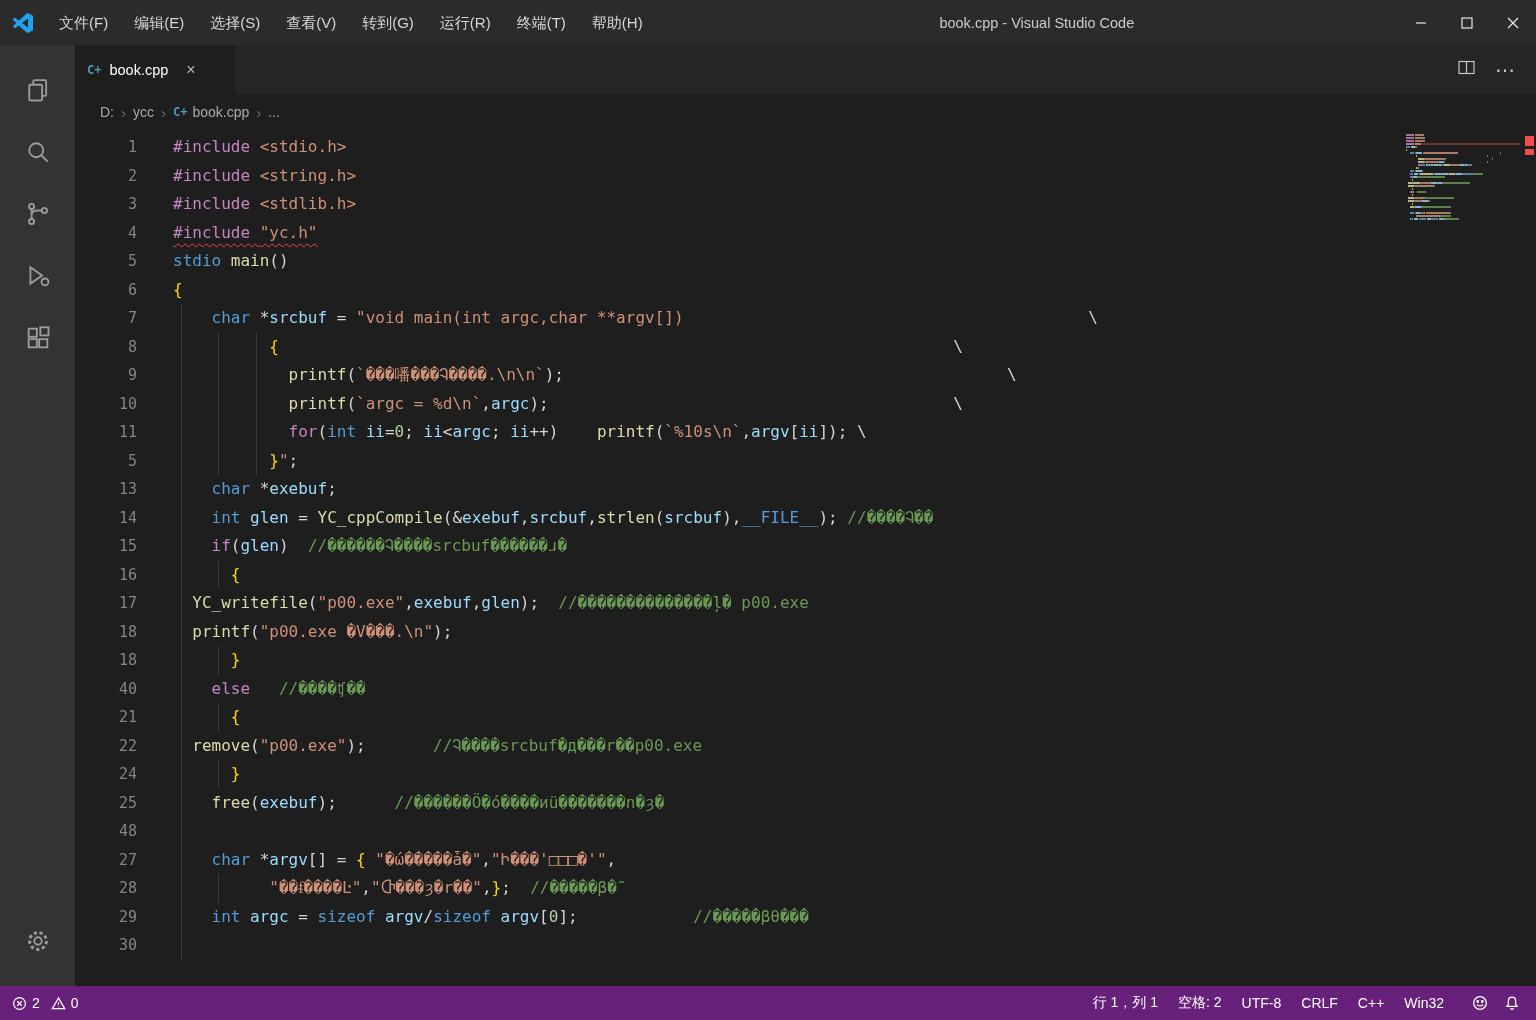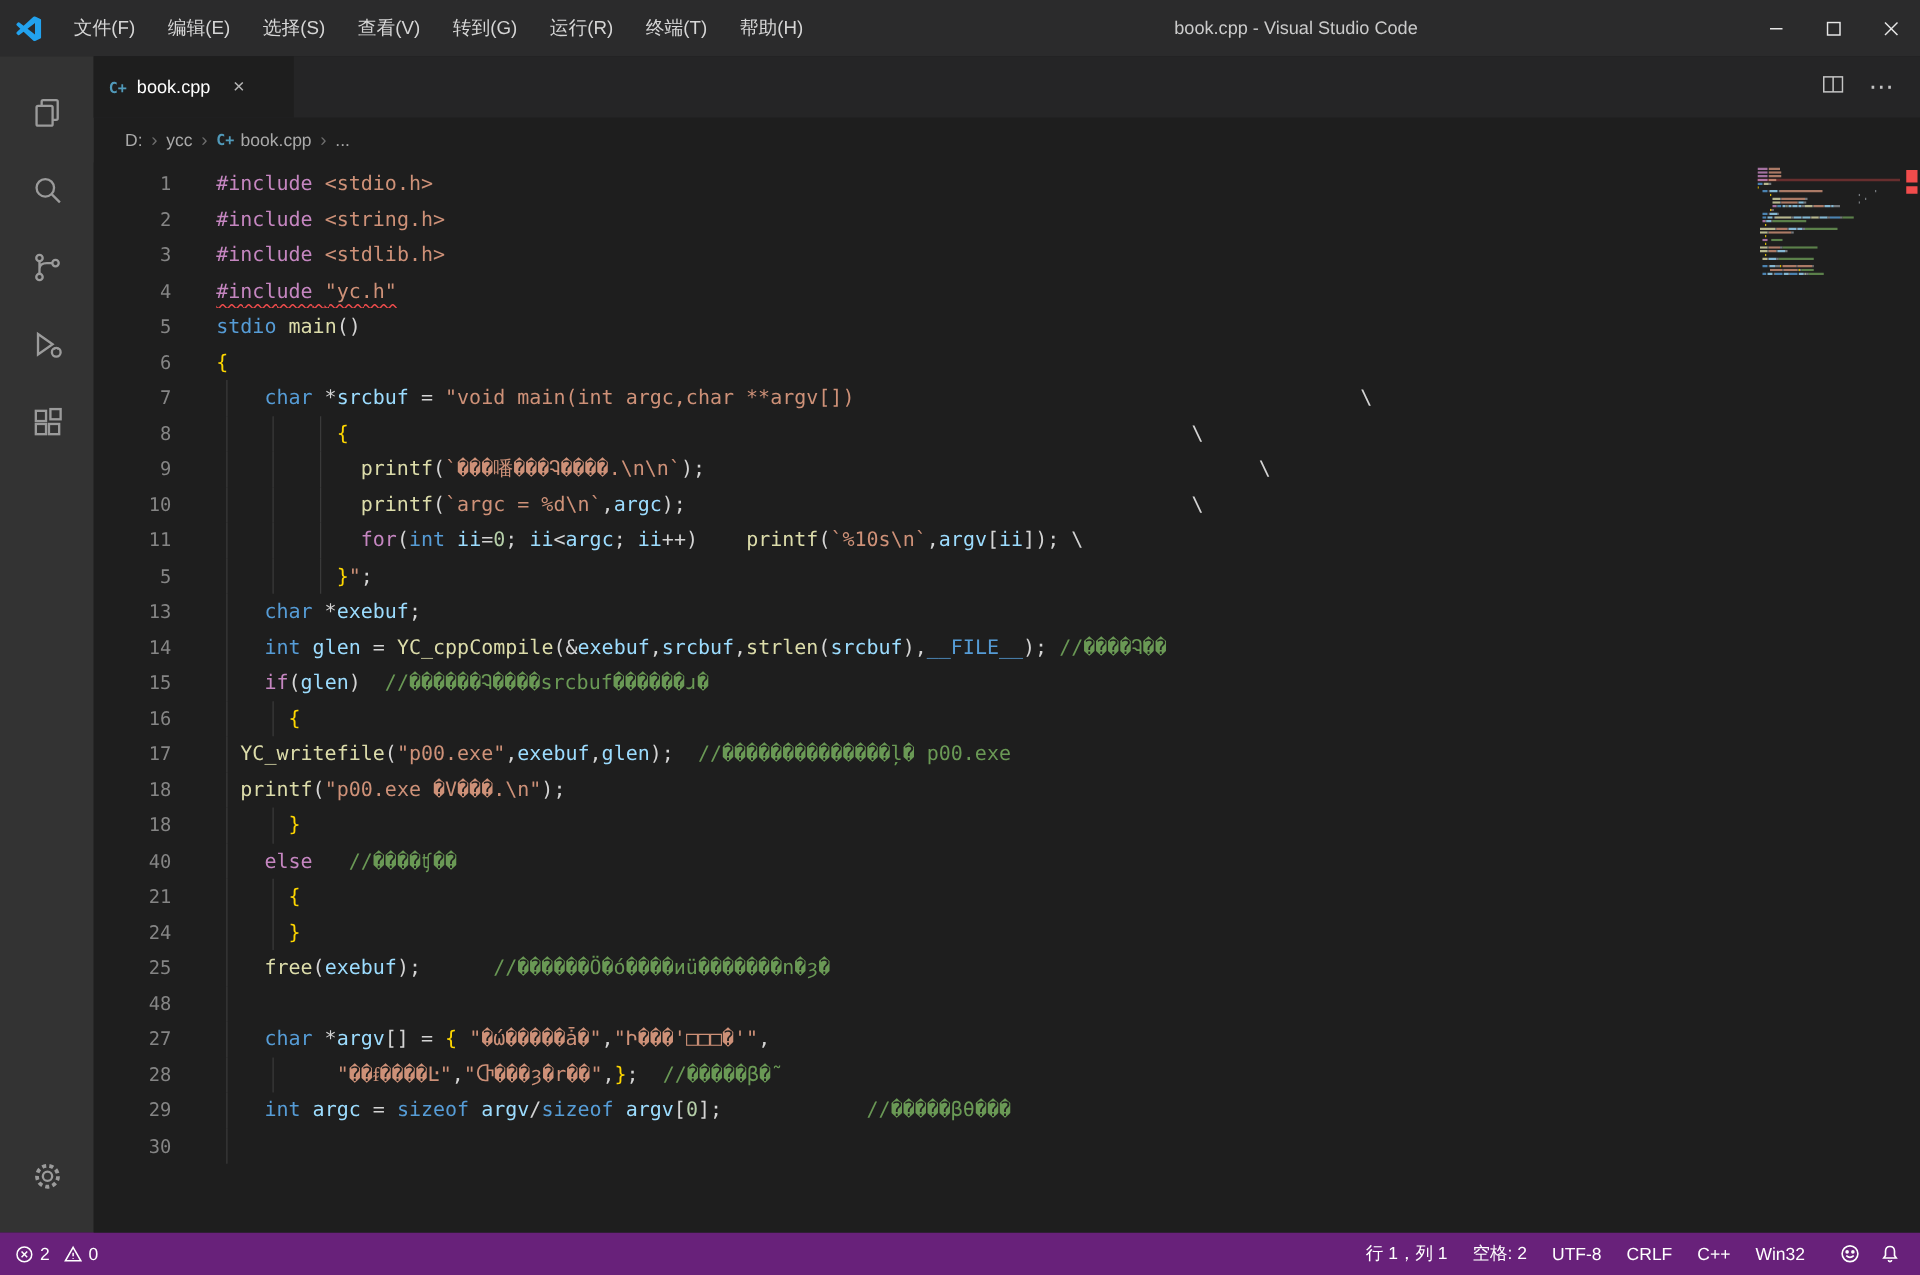--- a/index.html
+++ b/index.html
@@ -302,20 +302,24 @@
             </div>
             <div class="line">
               <span class="gutter">40</span>
               <span class="code"><i class="guide" style="left: 44px;"></i><span class="tk d">    </span><span class="tk pp">else</span><span class="tk d">   </span><span class="tk cmt">//����ʧ��</span></span>
             </div>
             <div class="line">
               <span class="gutter">21</span>
               <span class="code"><i class="guide" style="left: 44px;"></i><i class="guide" style="left: 81px;"></i><span class="tk d">      </span><span class="tk br">{</span></span>
             </div>
             <div class="line">
+              <span class="gutter">22</span>
+              <span class="code"><i class="guide" style="left: 44px;"></i><span class="tk d">  </span><span class="tk fn">remove</span><span class="tk d">(</span><span class="tk str">"p00.exe"</span><span class="tk d">);       </span><span class="tk cmt">//Ꮈ����srcbuf�д���r��p00.exe</span></span>
+            </div>
+            <div class="line">
               <span class="gutter">24</span>
               <span class="code"><i class="guide" style="left: 44px;"></i><i class="guide" style="left: 81px;"></i><span class="tk d">      </span><span class="tk br">}</span></span>
             </div>
             <div class="line">
               <span class="gutter">25</span>
               <span class="code"><i class="guide" style="left: 44px;"></i><span class="tk d">    </span><span class="tk fn">free</span><span class="tk d">(</span><span class="tk var">exebuf</span><span class="tk d">);      </span><span class="tk cmt">//������Ö�ó����иü�������n�ȝ�</span></span>
             </div>
             <div class="line">
               <span class="gutter">48</span>
               <span class="code"><i class="guide" style="left: 44px;"></i></span>

